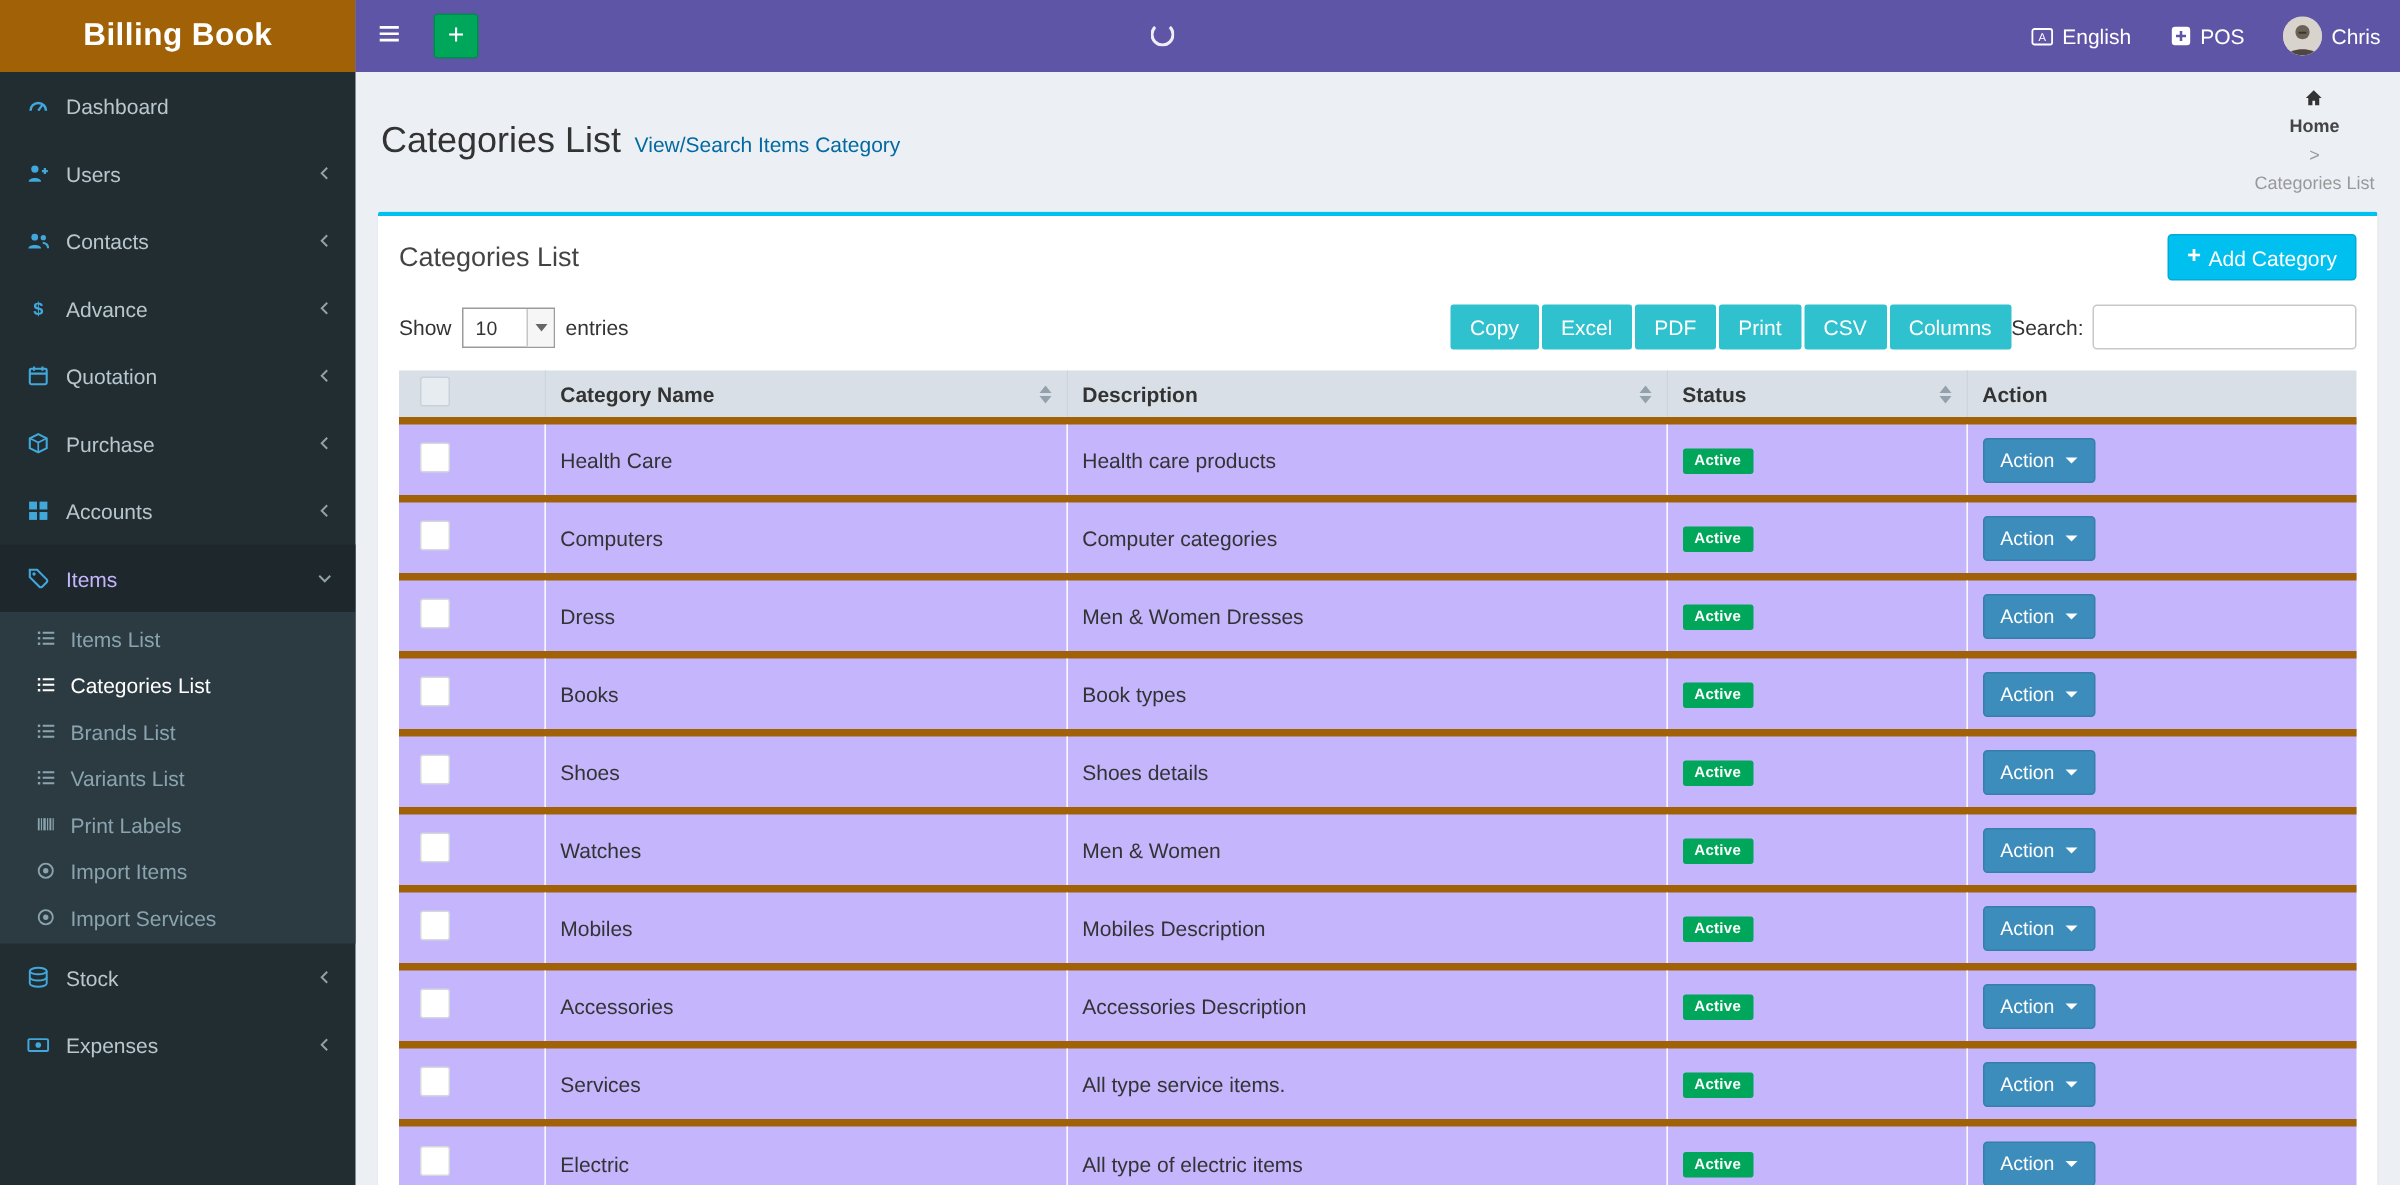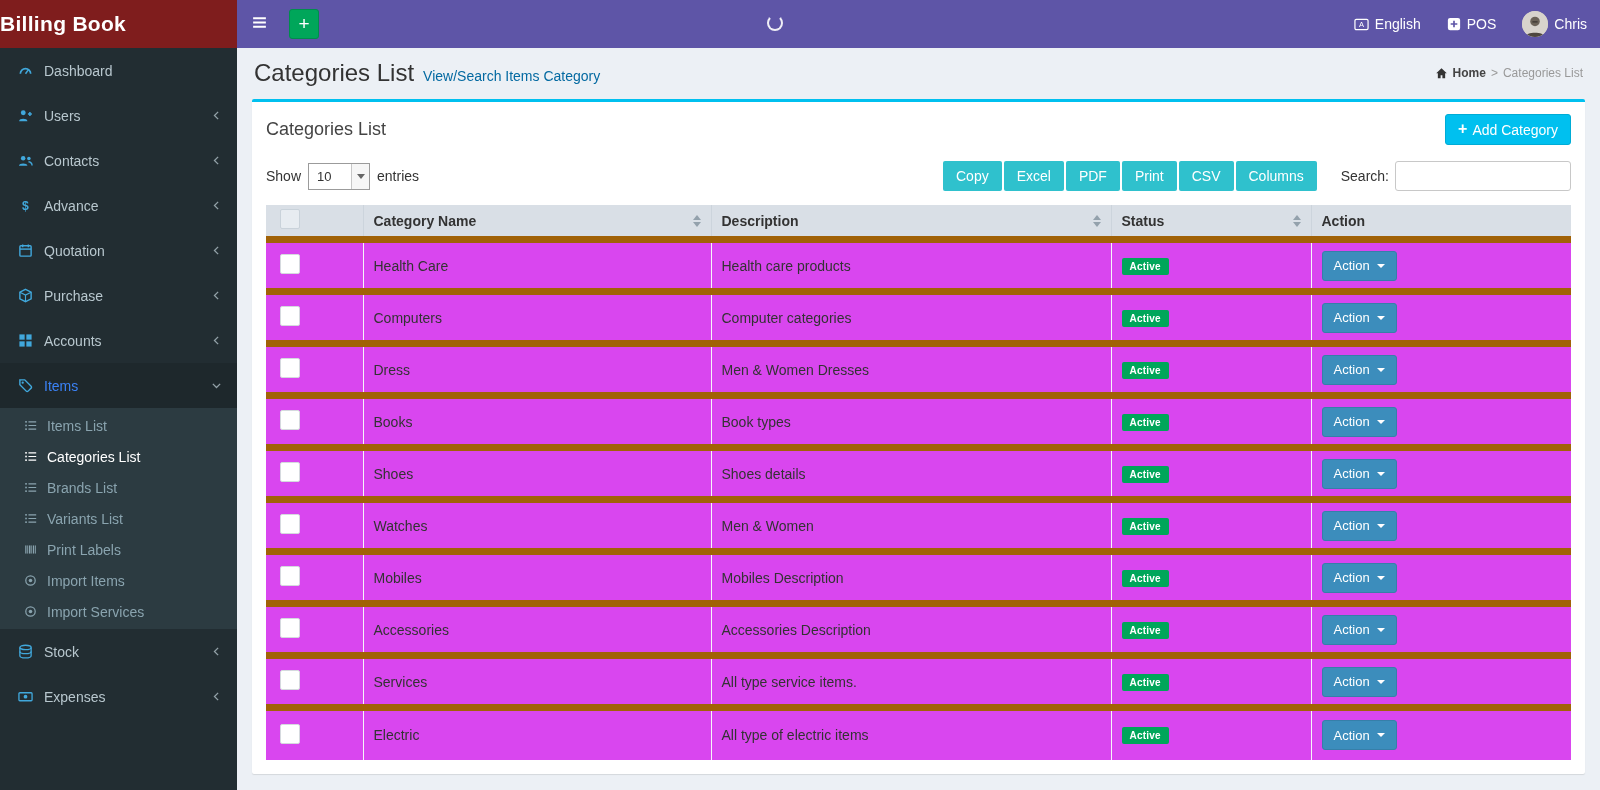--- a/index.html
+++ b/index.html
@@ -3,25 +3,25 @@
 <meta charset="utf-8">
 <style>
   * { box-sizing:border-box; margin:0; padding:0; }
   html,body { width:1600px; height:790px; }
   body { font-family:"Liberation Sans","DejaVu Sans",sans-serif; background:#ecf0f5; overflow:hidden; font-size:14px; color:#333; }
 
   .app { display:flex; width:1600px; height:790px; }
 
   
   .sidebar { width:237px; min-width:237px; background:#222d32; height:100%; }
-  .logo { height:48px; background:#7f1d1d; color:#fff; font-size:21px; font-weight:700; display:flex; align-items:center; cursor:pointer; letter-spacing:.3px; }
+  .logo { height:48px; background:#a16207; color:#fff; font-size:21px; font-weight:700; display:flex; align-items:center; justify-content:center; cursor:pointer; letter-spacing:.3px; }
   .menu { display:flex; flex-direction:column; }
   .menu-item { height:45px; display:flex; align-items:center; padding:0 14px 0 16px; color:#b8c7ce; cursor:pointer; gap:9px; font-size:14px; }
   .menu-item .icon { color:#41a8dc; display:flex; width:19px; justify-content:center; }
-  .menu-item.active { background:#1e282c; color:#3b82f6; }
+  .menu-item.active { background:#1e282c; color:#c4b5fd; }
   .menu-item .chev { margin-left:auto; color:#93a1a8; display:flex; }
   .submenu { background:#2c3b41; padding:2px 0; }
   .submenu-item { height:31px; display:flex; align-items:center; gap:9px; padding-left:22px; color:#8aa4af; cursor:pointer; font-size:14px; }
   .submenu-item .icon { width:16px; display:flex; justify-content:center; color:inherit; }
   .submenu-item.active { color:#fff; }
 
   
   .main { flex:1; display:flex; flex-direction:column; min-width:0; }
   .navbar { height:48px; background:#5e55a7; display:flex; align-items:center; color:#fff; position:relative; flex-shrink:0; }
   .nav-toggle { width:44px; height:48px; display:flex; align-items:center; justify-content:center; cursor:pointer; }
@@ -31,57 +31,57 @@
   .nav-right { margin-left:auto; display:flex; align-items:stretch; height:100%; }
   .nav-item { display:flex; align-items:center; gap:6px; padding:0 13px; cursor:pointer; font-size:14px; }
   .nav-item .icon { display:flex; }
   .avatar { width:26px; height:26px; border-radius:50%; overflow:hidden; display:flex; background:#cfc9c0; }
 
   
   .content { flex:1; padding:0 15px; overflow:hidden; }
   .content-header { display:flex; align-items:center; justify-content:space-between; padding:11px 2px 12px; }
   .page-title { font-size:24px; font-weight:400; color:#333; display:flex; align-items:baseline; gap:9px; }
   .page-title small { font-size:14px; color:#0369a1; font-weight:400; }
-  .breadcrumb { display:flex; align-items:center; gap:5px; font-size:12px; }
+  .breadcrumb { display:flex; align-items:center; gap:5px; font-size:12px;flex-direction:column; }
   .breadcrumb .icon { color:#333; display:flex; }
   .crumb-home { color:#444; font-weight:700; cursor:pointer; }
   .sep { color:#999; }
   .crumb-current { color:#999; }
 
   .card { background:#fff; border-top:3px solid #00c0ef; border-radius:2px; box-shadow:0 1px 1px rgba(0,0,0,.1); min-height:660px; }
   .card-header { display:flex; align-items:center; justify-content:space-between; padding:12px 14px 10px; }
   .card-title { font-size:18px; font-weight:400; color:#444; }
   .btn-add { display:inline-flex; align-items:center; gap:5px; background:#00c0ef; border:1px solid #00acd6; color:#fff; font-size:14px; height:31px; padding:0 12px; border-radius:3px; cursor:pointer; font-family:inherit; }
   .btn-add .plus { font-size:16px; font-weight:700; margin-top:-1px; }
 
   .card-body { padding:0 14px 14px; }
   .table-controls { display:flex; align-items:center; margin:6px 0 14px; }
   .length { display:flex; align-items:center; gap:7px; color:#333; }
   .select { width:62px; height:27px; border:1px solid #9b9b9b; background:#fff; display:flex; align-items:stretch; cursor:pointer; }
   .select-value { flex:1; display:flex; align-items:center; padding-left:8px; font-size:13px; color:#333; }
   .select-caret { width:18px; border-left:1px solid #c7c7c7; display:flex; align-items:center; justify-content:center; background:#f6f6f6; }
   .select-caret::after { content:""; border-left:4px solid transparent; border-right:4px solid transparent; border-top:5px solid #666; }
   .controls-right { margin-left:auto; display:flex; align-items:center; }
-  .export-buttons { display:flex; gap:2px; margin-right:24px; }
+  .export-buttons { display:flex; gap:2px; margin-right:0; }
   .export-btn { background:#2fc1cd; color:#fff; border:none; height:30px; padding:0 13px; font-size:14px; border-radius:2px; cursor:pointer; font-family:inherit; }
   .search { display:flex; align-items:center; gap:6px;justify-content:center; }
   .search-input { width:176px; height:30px; border:1px solid #c8c8c8; border-radius:3px; padding:0 8px; font-size:14px; font-family:inherit; outline:none; background:#fff; }
 
   .data-table { width:100%; border-collapse:collapse; table-layout:fixed; }
   .data-table th, .data-table td { text-align:left; vertical-align:middle; }
   thead th { background:#d9dfe6; font-weight:700; font-size:14px; color:#333; padding:4px 10px; border-right:1px solid #ccd4dc; }
   thead th:last-child { border-right:none; }
   th.col-check, td.col-check { width:97px; padding-left:14px; }
   .col-0 { width:348px; } .col-1 { width:400px; } .col-2 { width:200px; } .col-3 { width:auto; }
   .th-inner { display:flex; align-items:center; }
   .sort { margin-left:auto; display:flex; flex-direction:column; gap:2px; padding-left:8px; }
   .s-up { width:0; height:0; border-left:4px solid transparent; border-right:4px solid transparent; border-bottom:5px solid #93a1ac; }
   .s-down { width:0; height:0; border-left:4px solid transparent; border-right:4px solid transparent; border-top:5px solid #93a1ac; }
 
-  tbody td { height:52px; padding:4px 10px; border-top:7px solid #a16207; border-right:1px solid #f5f7f8; font-size:14px; background:#d946ef; }
+  tbody td { height:52px; padding:4px 10px; border-top:5px solid #a16207; border-right:1px solid #f5f7f8; font-size:14px; background:#c4b5fd; }
   tbody td:last-child { border-right:none; }
 
   .checkbox { width:20px; height:20px; border:1px solid #d5d9de; background:#fff; border-radius:2px; display:inline-block; cursor:pointer; }
   .cb-header { background:#e7ecf1; border-color:#c9d2da; }
   .badge { background:#00a65a; color:#fff; font-size:10px; font-weight:700; padding:3px 8px; border-radius:2px; letter-spacing:.2px; display:inline-block; }
   .btn-action { display:inline-flex; align-items:center; gap:7px; background:#3c8dbc; border:1px solid #367fa9; color:#fff; font-size:13px; height:30px; padding:0 11px; border-radius:3px; cursor:pointer; font-family:inherit; }
   .caret { width:0; height:0; border-left:4px solid transparent; border-right:4px solid transparent; border-top:4px solid #fff; display:inline-block; }
 </style>
 </head>
 <body>

